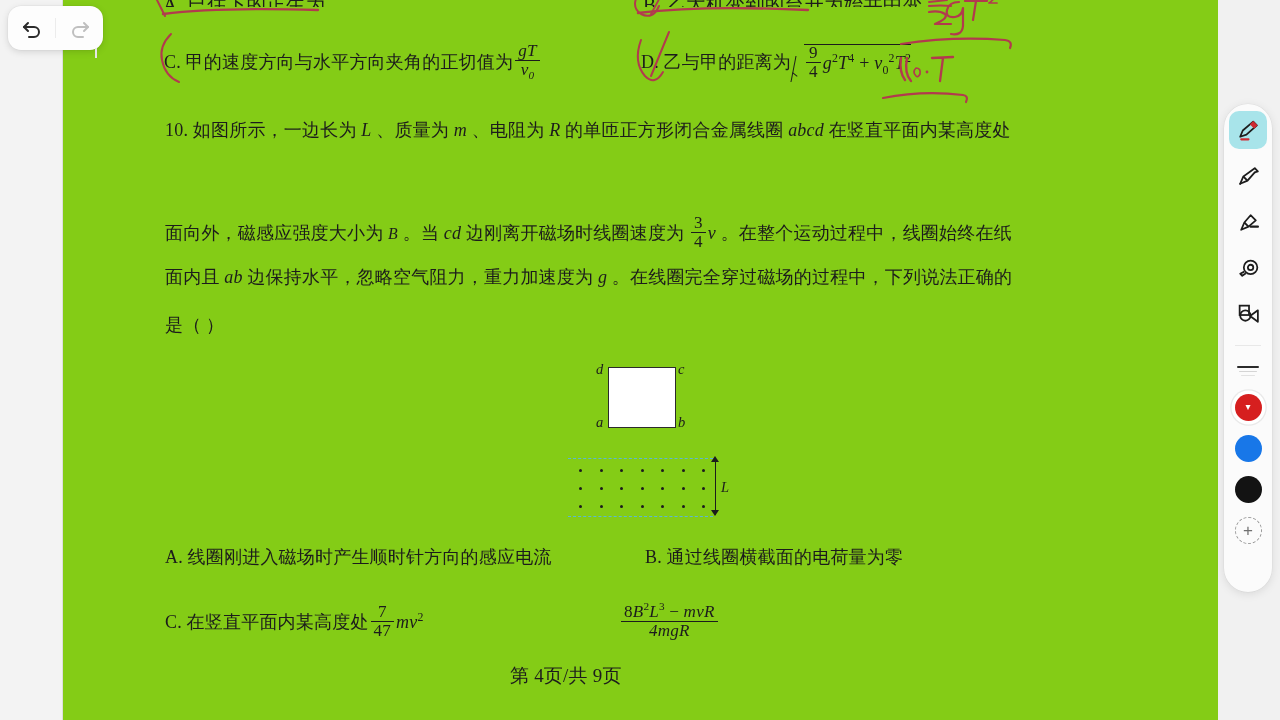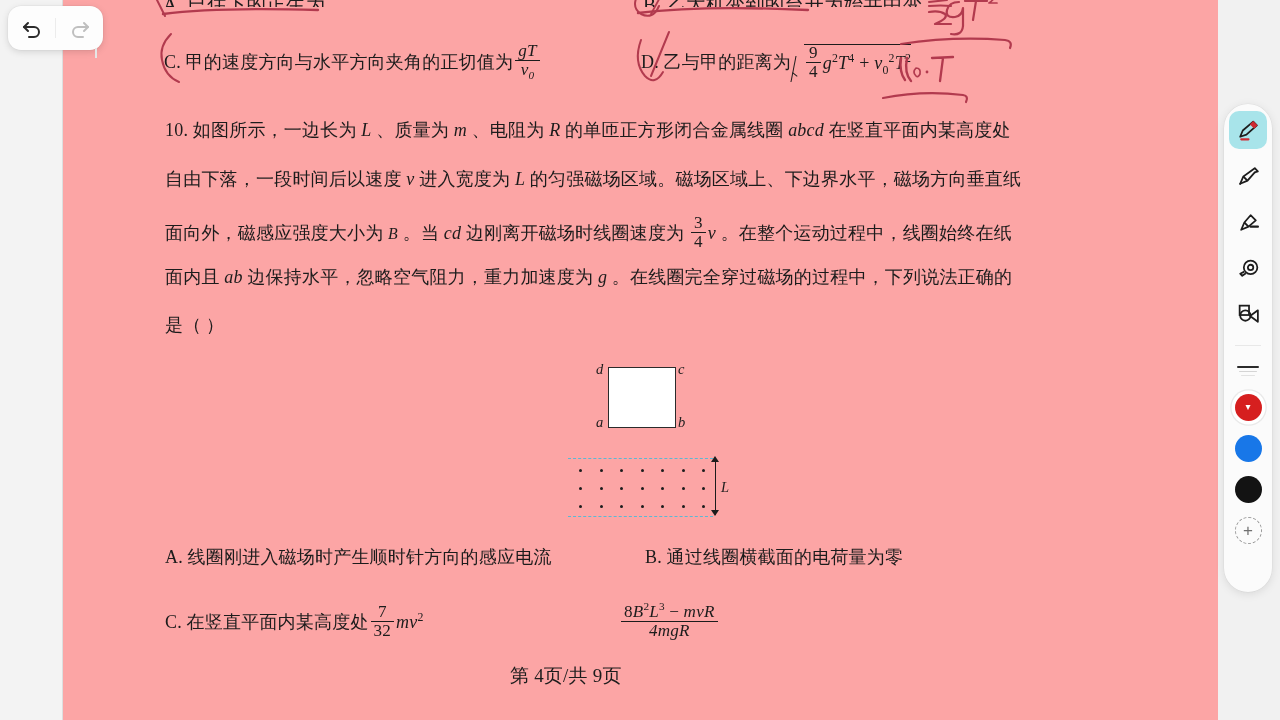--- a/index.html
+++ b/index.html
@@ -15,21 +15,21 @@
   .page-gutter {
     position: absolute; left: 0; top: 0; width: 62px; height: 720px;
     background: #f3f3f3;
   }
   .page-edge {
     position: absolute; left: 62px; top: 0; width: 1px; height: 720px;
     background: #dedede;
   }
   .page {
     position: absolute; left: 63px; top: 0; width: 1155px; height: 720px;
-    background: #fca5a5;
+    background: #84cc16;
   }
   .page-right-edge {
     position: absolute; left: 1216px; top: 0; width: 1px; height: 720px;
     background: #e2e2e2;
   }
   .doc-bg {
     position: absolute; left: 1217px; top: 0; width: 63px; height: 720px;
     background: #f1f1f1;
   }
 
@@ -196,23 +196,20 @@
       <div class="ln" style="left:101px; top:44px;">
         <span>C. 甲的速度方向与水平方向夹角的正切值为</span><span class="frac" style="font-style:italic;"><span class="num">gT</span><span class="den"><span>v</span><span class="sub">0</span></span></span>
       </div>
 
       <div class="ln" style="left:578px; top:44px;">
         <span>D. 乙与甲的距离为</span><span class="rad"><span class="bar"><span class="frac"><span class="num">9</span><span class="den">4</span></span><span class="it">g</span><span class="supn">2</span><span class="it">T</span><span class="supn">4</span> + <span class="it">v</span><span class="sub">0</span><span class="supn">2</span><span class="it">T</span><span class="supn">2</span></span></span>
       </div>
 
       <div class="ln" style="left:102px; top:118px;">
         10. 如图所示，一边长为 <span class="it">L</span> 、质量为 <span class="it">m</span> 、电阻为 <span class="it">R</span> 的单匝正方形闭合金属线圈 <span class="it">abcd</span> 在竖直平面内某高度处
-      </div>
-      <div class="ln" style="left:102px; top:167px;">
-        自由下落，一段时间后以速度 <span class="it">v</span> 进入宽度为 <span class="it">L</span> 的匀强磁场区域。磁场区域上、下边界水平，磁场方向垂直纸
       </div>
       <div class="ln" style="left:102px; top:216px;">
         面向外，磁感应强度大小为 <span class="it" style="font-size:0.88em;">B</span> 。当 <span class="it">cd</span> 边刚离开磁场时线圈速度为 <span class="frac"><span class="num">3</span><span class="den">4</span></span><span class="it">v</span> 。在整个运动过程中，线圈始终在纸
       </div>
       <div class="ln" style="left:102px; top:265px;">
         面内且 <span class="it">ab</span> 边保持水平，忽略空气阻力，重力加速度为 <span class="it">g</span> 。在线圈完全穿过磁场的过程中，下列说法正确的
       </div>
       <div class="ln" style="left:102px; top:313px;">是（     ）</div>
 
       <div class="figure" style="left:0; top:0; width:1155px; height:720px;">
@@ -254,21 +251,21 @@
         <div class="arrow-line" style="left:652px; top:461px; height:54px;"></div>
         <div class="arrow-head up" style="left:648px; top:456px;"></div>
         <div class="arrow-head down" style="left:648px; top:510px;"></div>
         <div class="len-lab" style="left:658px; top:479px;">L</div>
       </div>
 
       <div class="ln" style="left:582px; top:545px;">B. 通过线圈横截面的电荷量为零</div>
       <div class="ln" style="left:102px; top:545px;">A. 线圈刚进入磁场时产生顺时针方向的感应电流</div>
 
       <div class="ln" style="left:102px; top:605px;">
-        <span>C. 在竖直平面内某高度处</span><span class="frac"><span class="num">7</span><span class="den">32</span></span><span class="it">mv</span><span class="supn">2</span>
+        <span>C. 在竖直平面内某高度处</span><span class="frac"><span class="num">7</span><span class="den">47</span></span><span class="it">mv</span><span class="supn">2</span>
       </div>
 
       <div class="ln" style="left:556px; top:603px;">
         <span class="frac"><span class="num">8<span class="it">B</span><span class="supn">2</span><span class="it">L</span><span class="supn">3</span> − <span class="it">mvR</span></span><span class="den"><span class="it">4mgR</span></span></span>
       </div>
 
       <div class="ln" style="left:447px; top:663px; font-size:19px;">第 4页/共 9页</div>
     </div>
 
     <div class="ink" style="left:0; top:0;">

